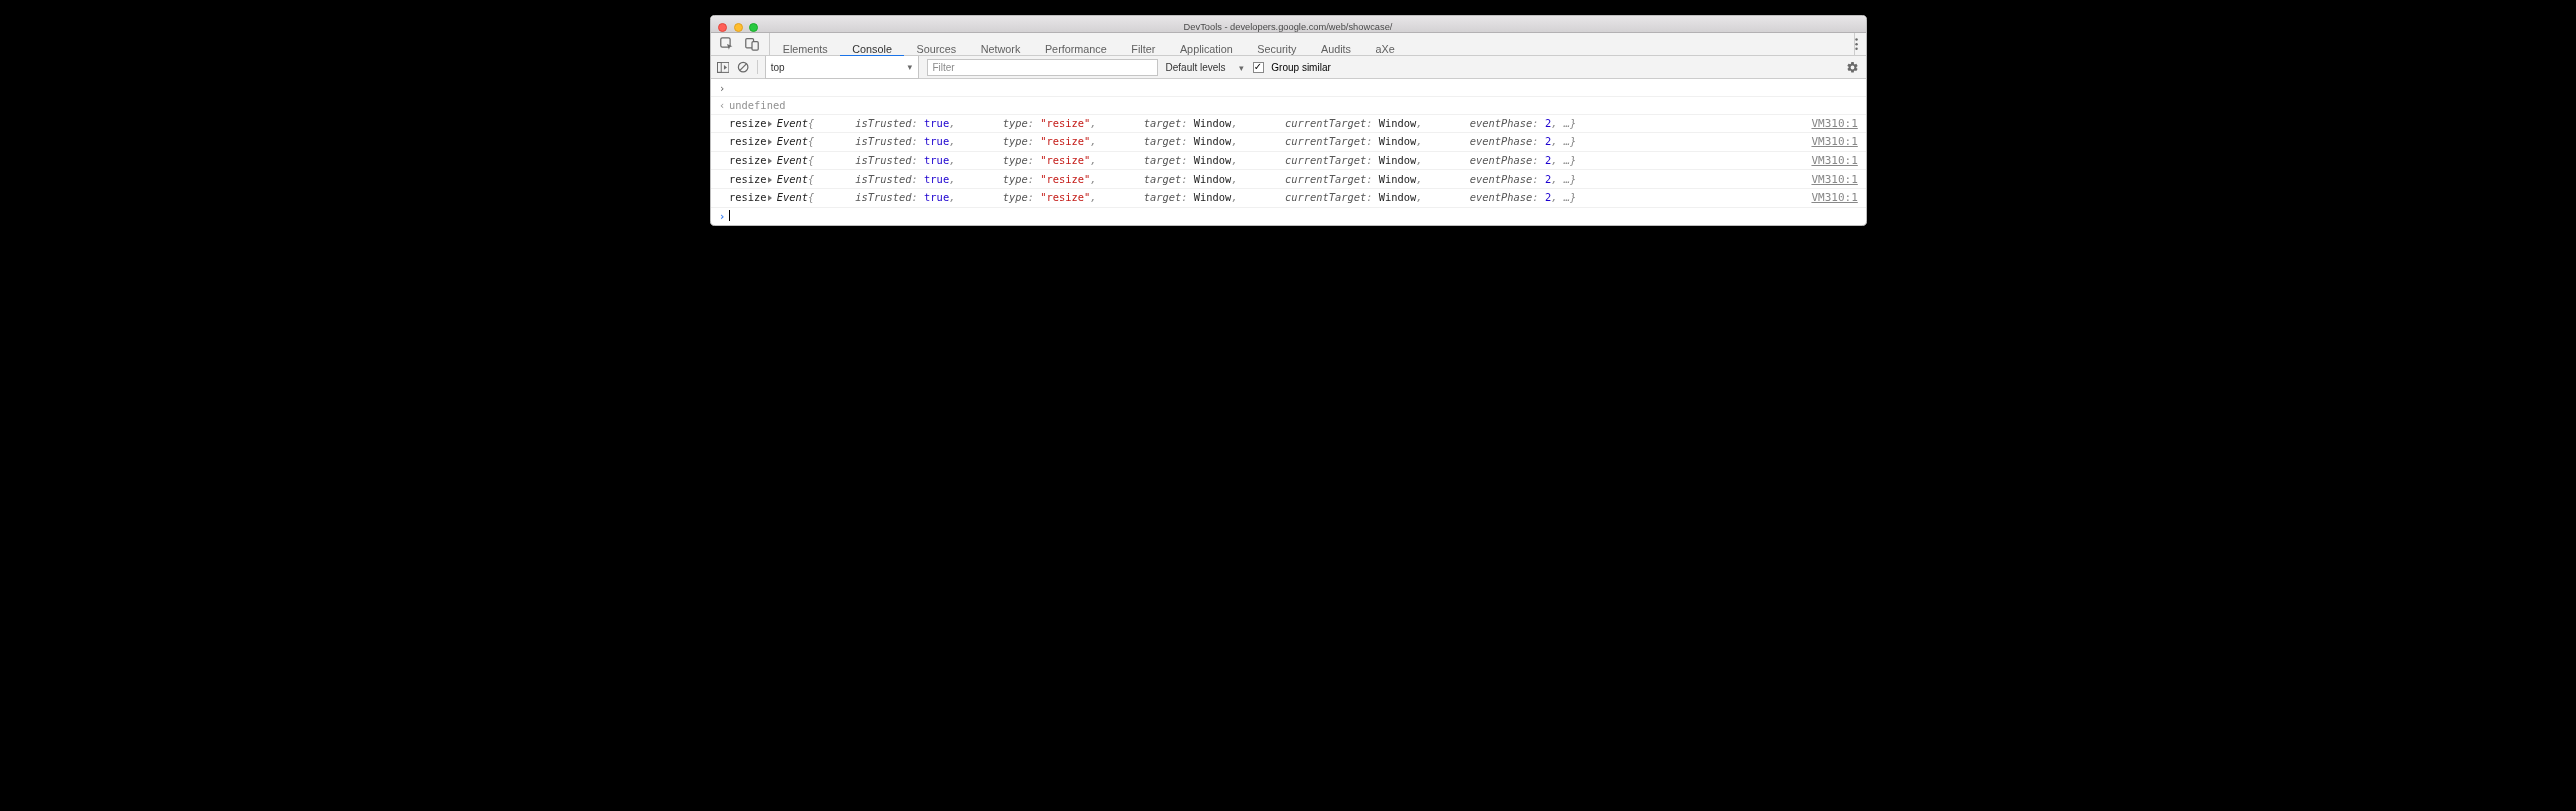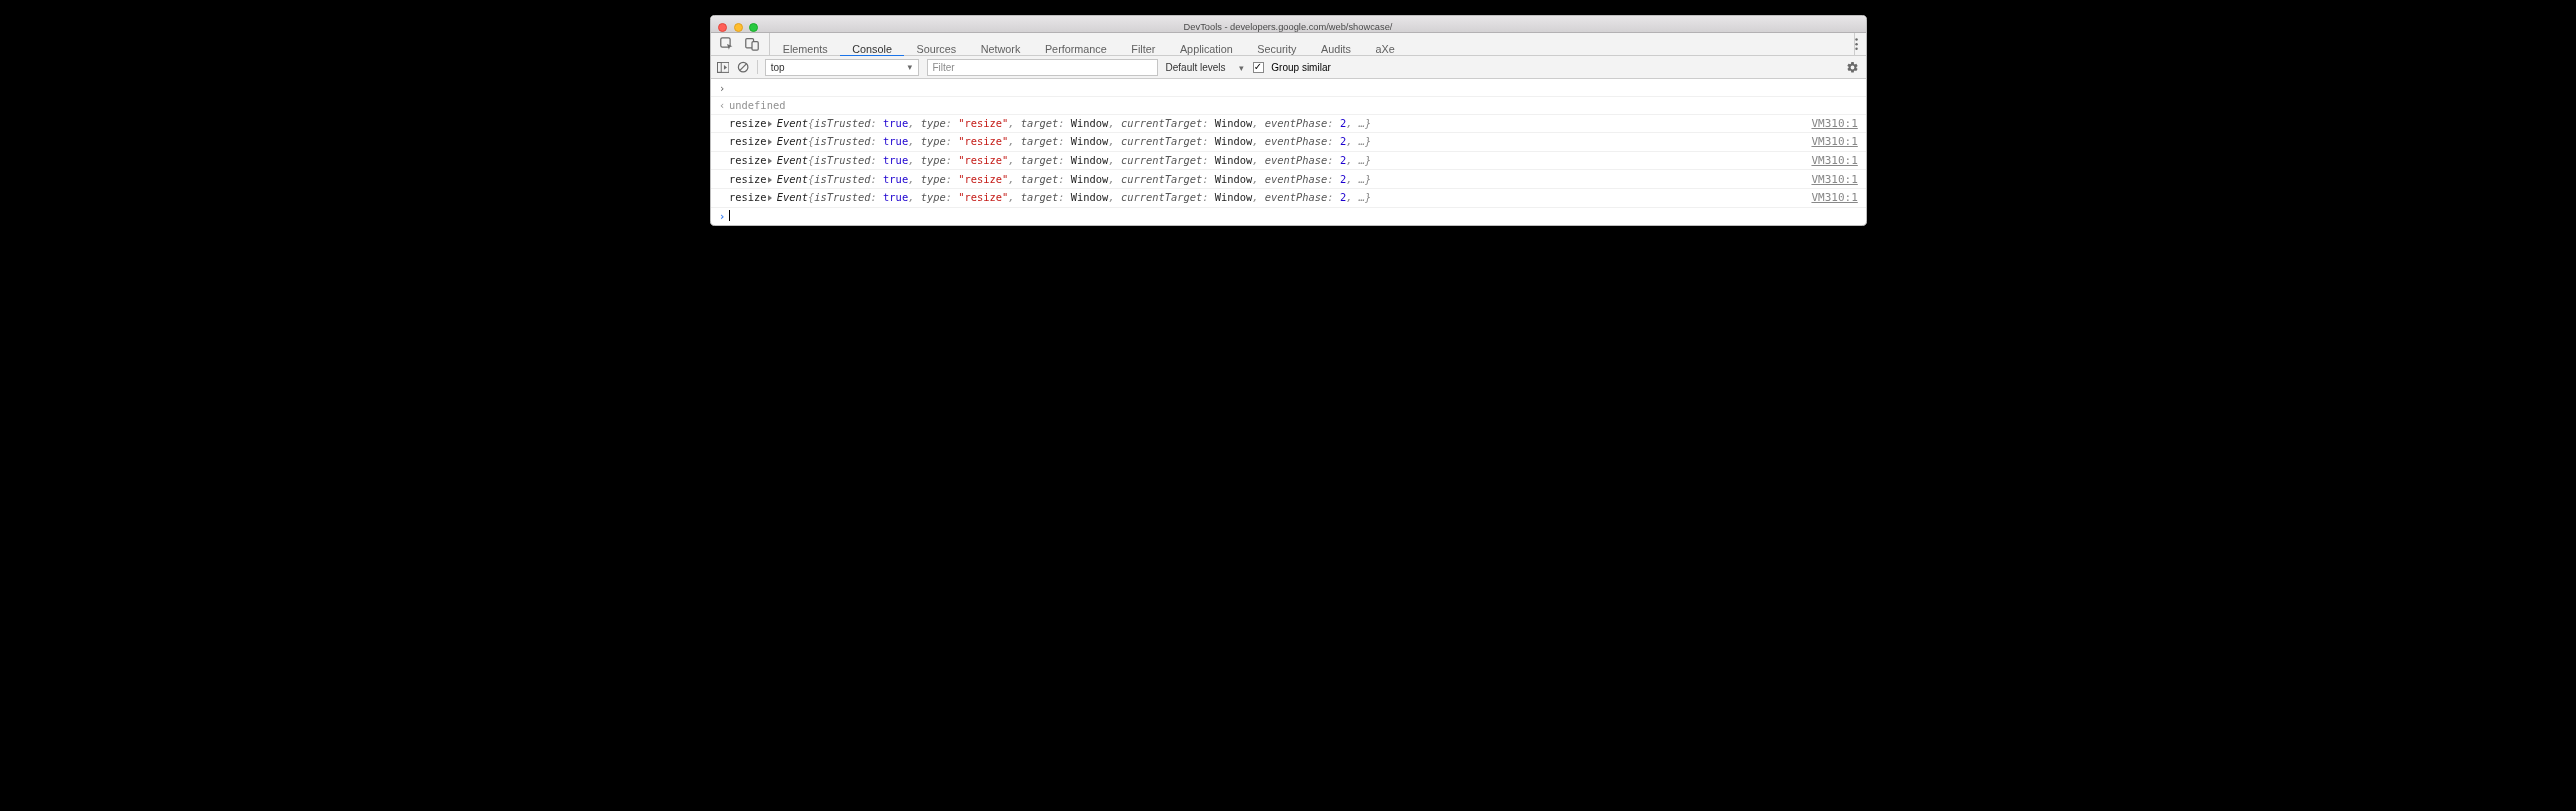--- a/index.html
+++ b/index.html
@@ -86,21 +86,21 @@
     background:#f3f3f3;
     border-bottom:0.8px solid #ccc;
     display:flex; align-items:center;
     padding:0 6.2px;
     gap:7.7px;
   }
   .toolbar .sep { width:0.8px; height:14px; background:#ccc; }
   .context-select {
     display:flex; align-items:center;
     min-width:154px;
-    height:17px;
+    height:24px;
     background:#fff; border:0.8px solid #c5c5c5;
     padding:0 4.6px;
     font-size:10px; color:#333;
     justify-content:space-between;
   }
   .context-select .caret { color:#6a6a6a; font-size:7.7px; }
   .filter-input {
     width:231px; height:17px;
     border:0.8px solid #c5c5c5;
     padding:0 4.6px;
@@ -146,21 +146,21 @@
     text-decoration:underline;
     margin-left:auto;
   }
   .kw-input .chev { color:#5c5c5c; }
   .kw-result { color:#919191; }
   .mono { font-family: Menlo, Consolas, monospace; }
   .tok-func { color:#222; }
   .tok-str { color:#c41a16; }
   .tok-num { color:#1c00cf; }
   .tok-bool { color:#1c00cf; }
-  .tok-key { color:#565656; font-style:italic; }
+  .tok-key { color:#565656; font-style:italic;margin-left:41px; }
   .tok-type { color:#222; font-style:italic; }
   .tok-plain { color:#222; }
   .tok-gray { color:#888; font-style:italic; }
   .disclose {
     display:inline-block;
     width:0; height:0;
     border-top:3.9px solid transparent;
     border-bottom:3.9px solid transparent;
     border-left:4.6px solid #727272;
     margin:0 4.6px 0 1.5px;

